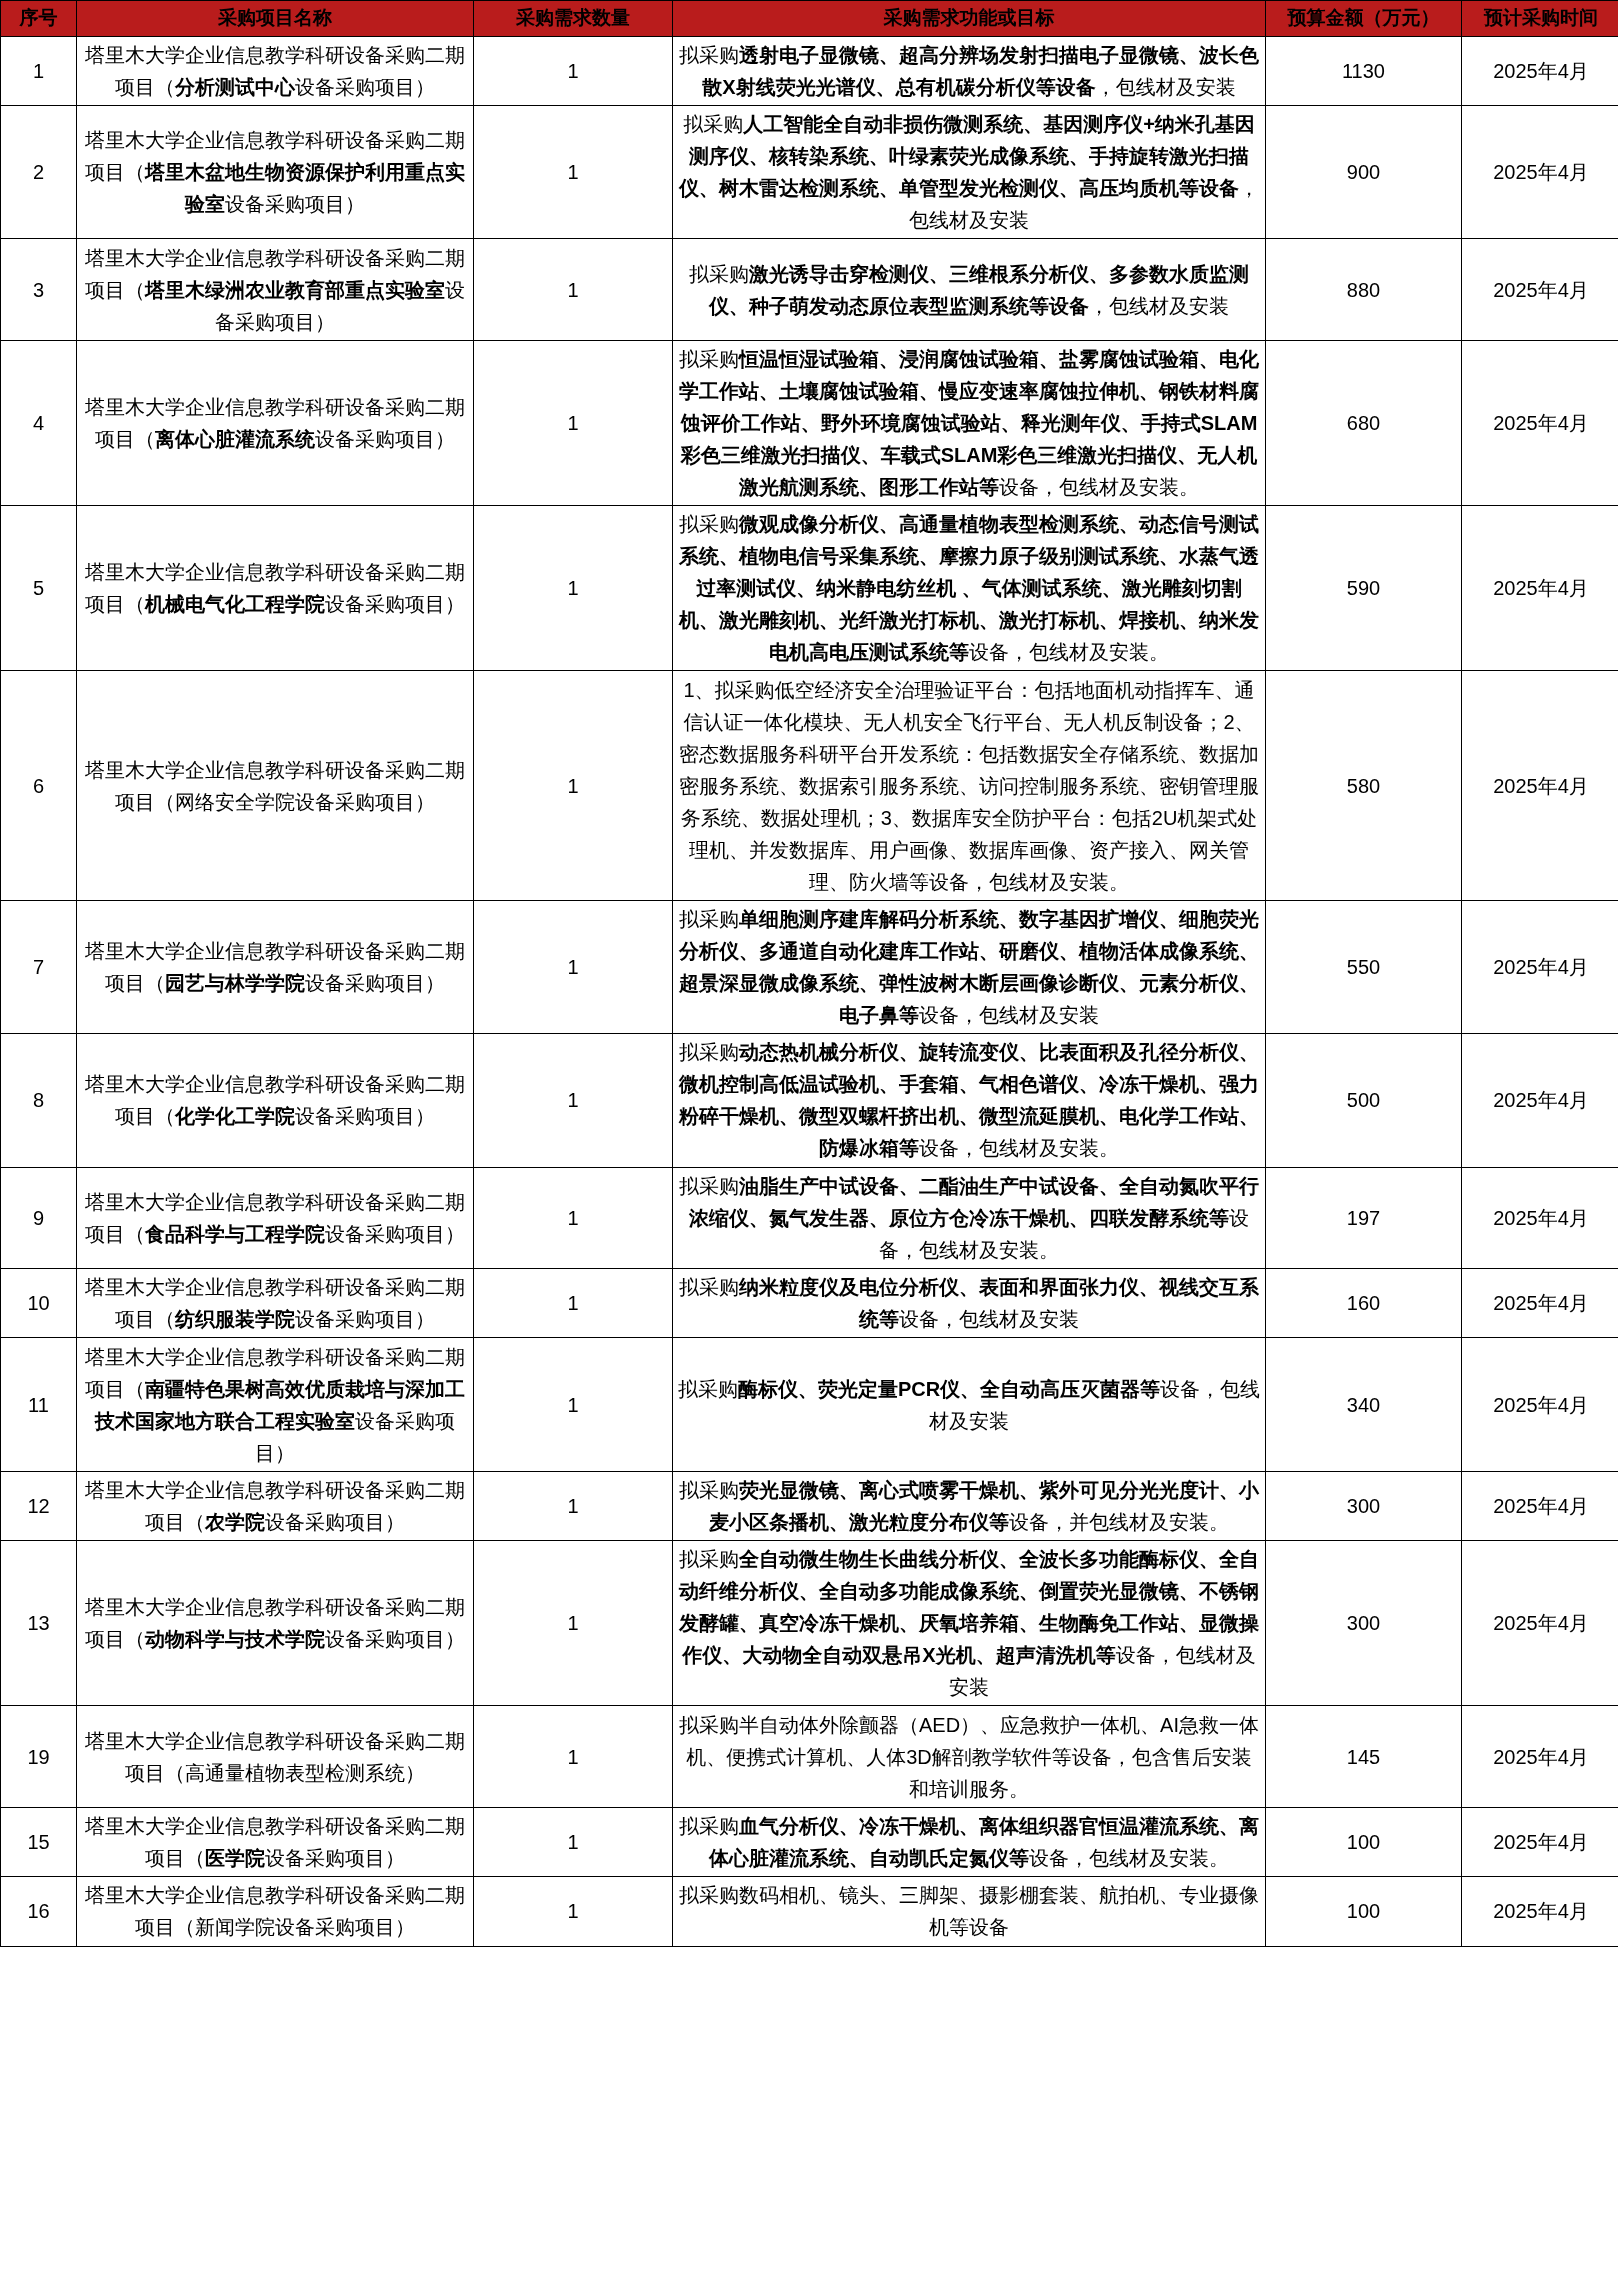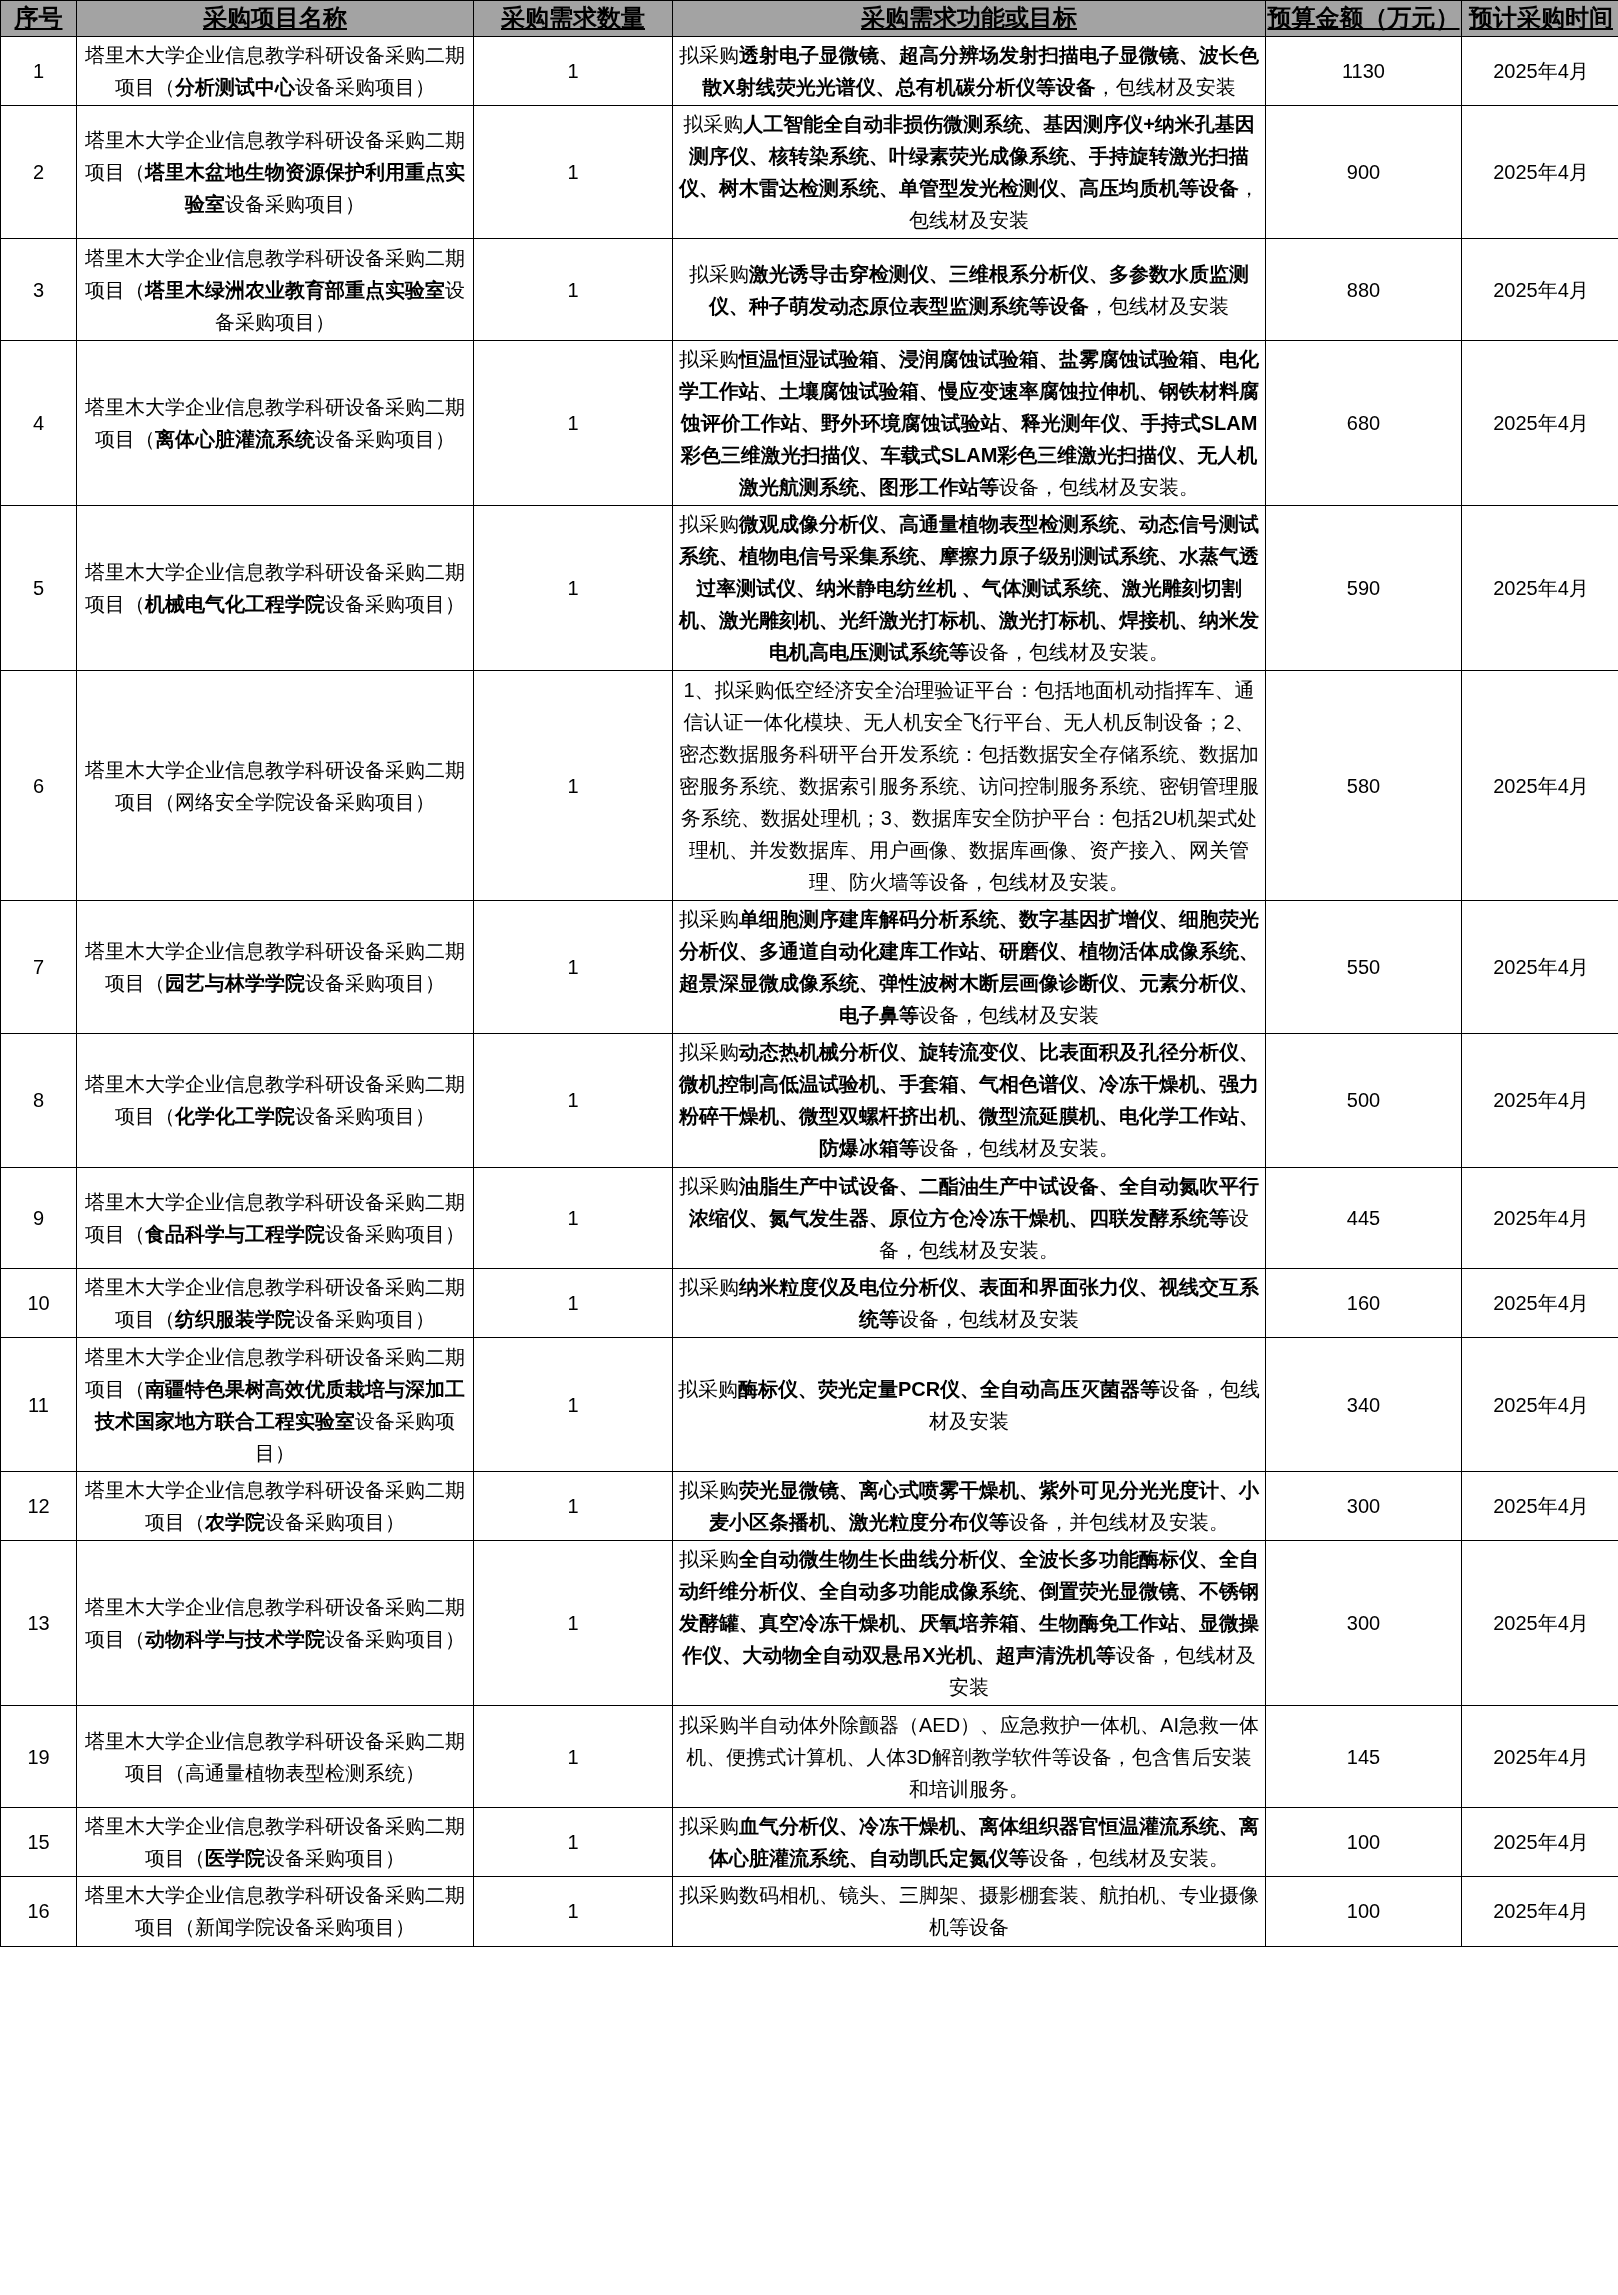--- a/index.html
+++ b/index.html
@@ -13,26 +13,25 @@
     width:1619px;
     table-layout:fixed;
   }
   table.proc th, table.proc td {
     border:1.4px solid #000;
     text-align:center;
     vertical-align:middle;
     word-break:break-all;
   }
   table.proc th {
-    background:#a3a3a3;
-    font-size:24px;
+    background:#b91c1c;
+    font-size:19px;
     font-weight:bold;
     padding:4.3px 1.4px;
     line-height:26px;
-    text-decoration:underline;
   }
   table.proc td {
     font-size:20px;
     line-height:32px;
     padding:2.2px 4.3px;
   }
   td.name-cell { padding:2.2px 29px;margin-left:48px; }
   td.func-cell { padding:2.2px 32px;margin-left:16px; }
   td.num-cell  { font-size:21px; }
   .b { font-weight:bold; }
@@ -130,21 +129,21 @@
     <td class="func-cell"><span>拟采购</span><span class="b">动态热机械分析仪、旋转流变仪、比表面积及孔径分析仪、微机控制高低温试验机、手套箱、气相色谱仪、冷冻干燥机、强力粉碎干燥机、微型双螺杆挤出机、微型流延膜机、电化学工作站、防爆冰箱等</span><span>设备，包线材及安装。</span></td>
     <td class="num-cell">500</td>
     <td class="num-cell">2025年4月</td>
   </tr>
 
   <tr>
     <td class="num-cell">9</td>
     <td class="name-cell"><span>塔里木大学企业信息教学科研设备采购二期项目（</span><span class="b">食品科学与工程学院</span><span>设备采购项目）</span></td>
     <td class="num-cell">1</td>
     <td class="func-cell"><span>拟采购</span><span class="b">油脂生产中试设备、二酯油生产中试设备、全自动氮吹平行浓缩仪、氮气发生器、原位方仓冷冻干燥机、四联发酵系统等</span><span>设备，包线材及安装。</span></td>
-    <td class="num-cell">445</td>
+    <td class="num-cell">197</td>
     <td class="num-cell">2025年4月</td>
   </tr>
 
   <tr>
     <td class="num-cell">10</td>
     <td class="name-cell"><span>塔里木大学企业信息教学科研设备采购二期项目（</span><span class="b">纺织服装学院</span><span>设备采购项目）</span></td>
     <td class="num-cell">1</td>
     <td class="func-cell"><span>拟采购</span><span class="b">纳米粒度仪及电位分析仪、表面和界面张力仪、视线交互系统等</span><span>设备，包线材及安装</span></td>
     <td class="num-cell">160</td>
     <td class="num-cell">2025年4月</td>

